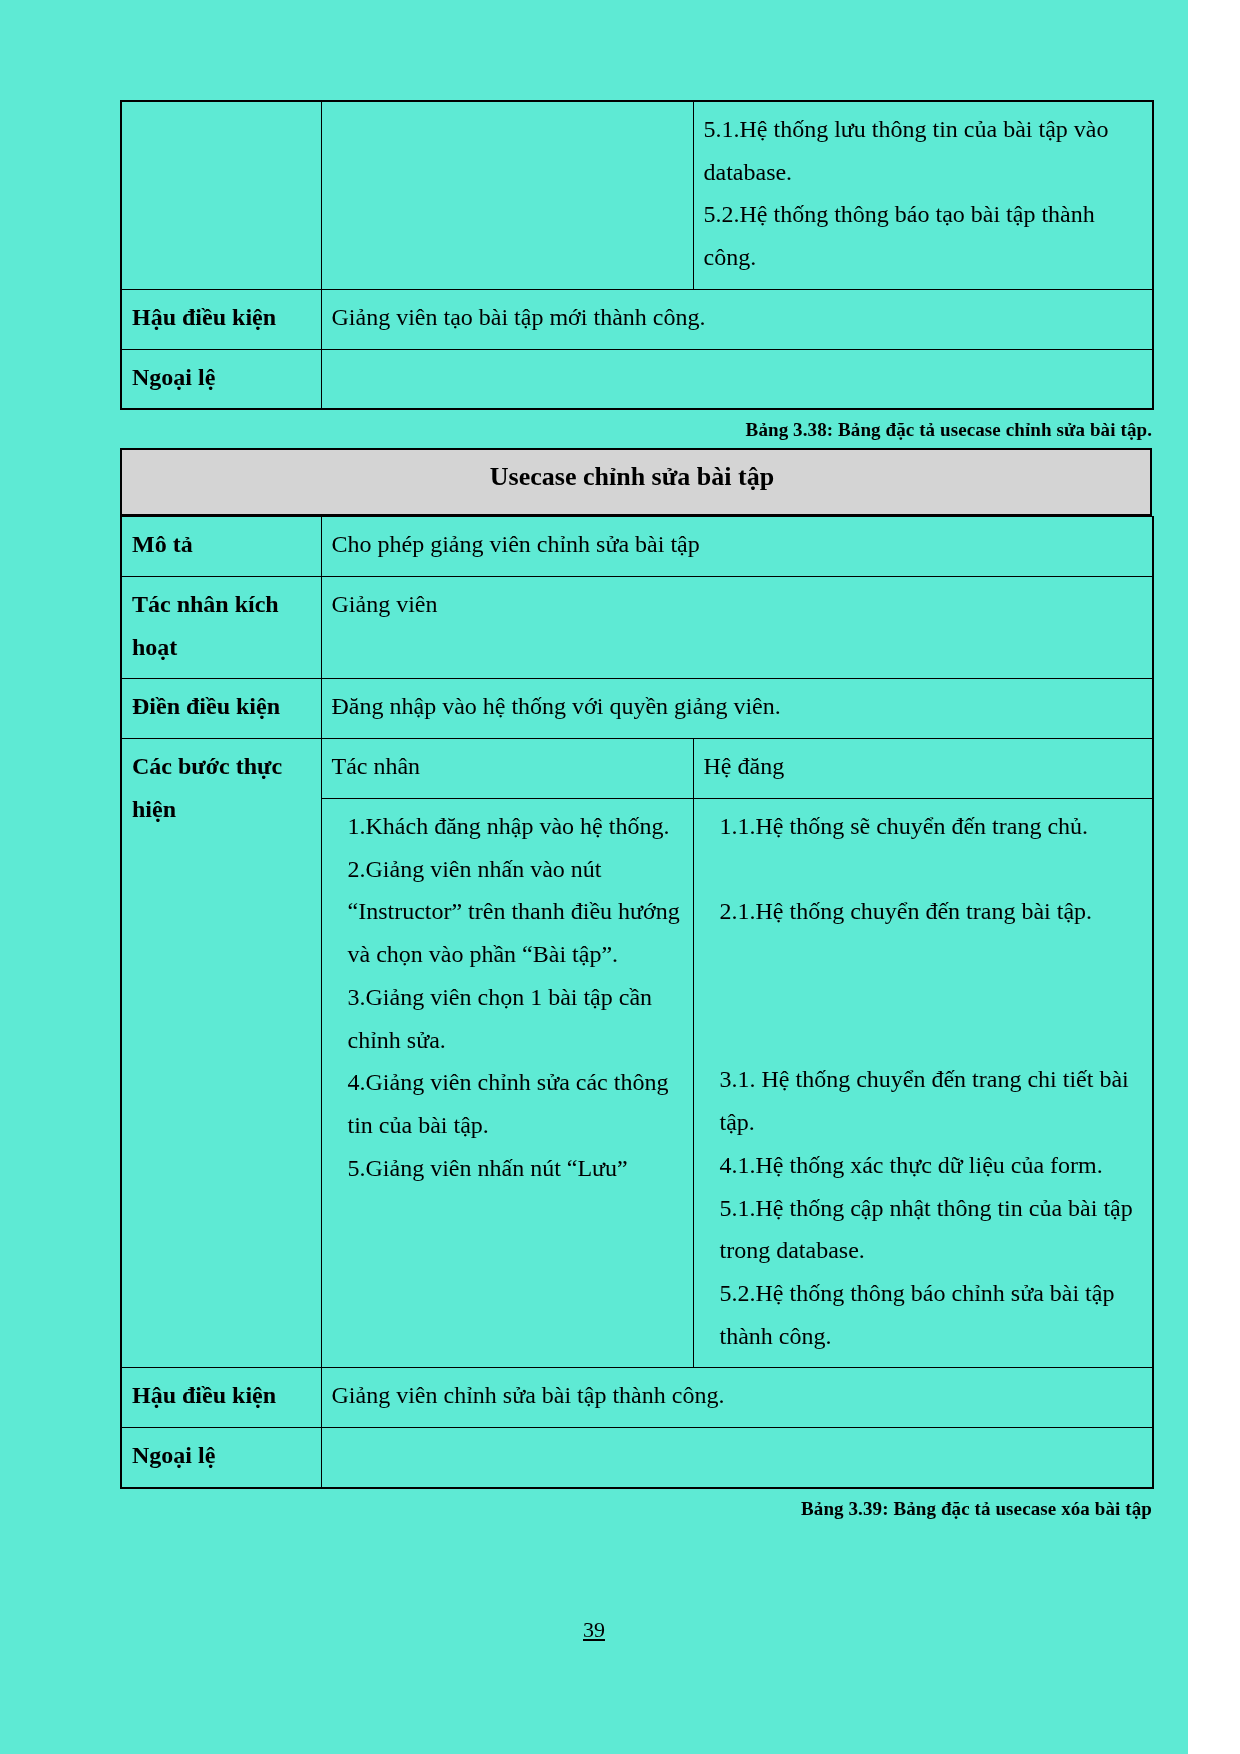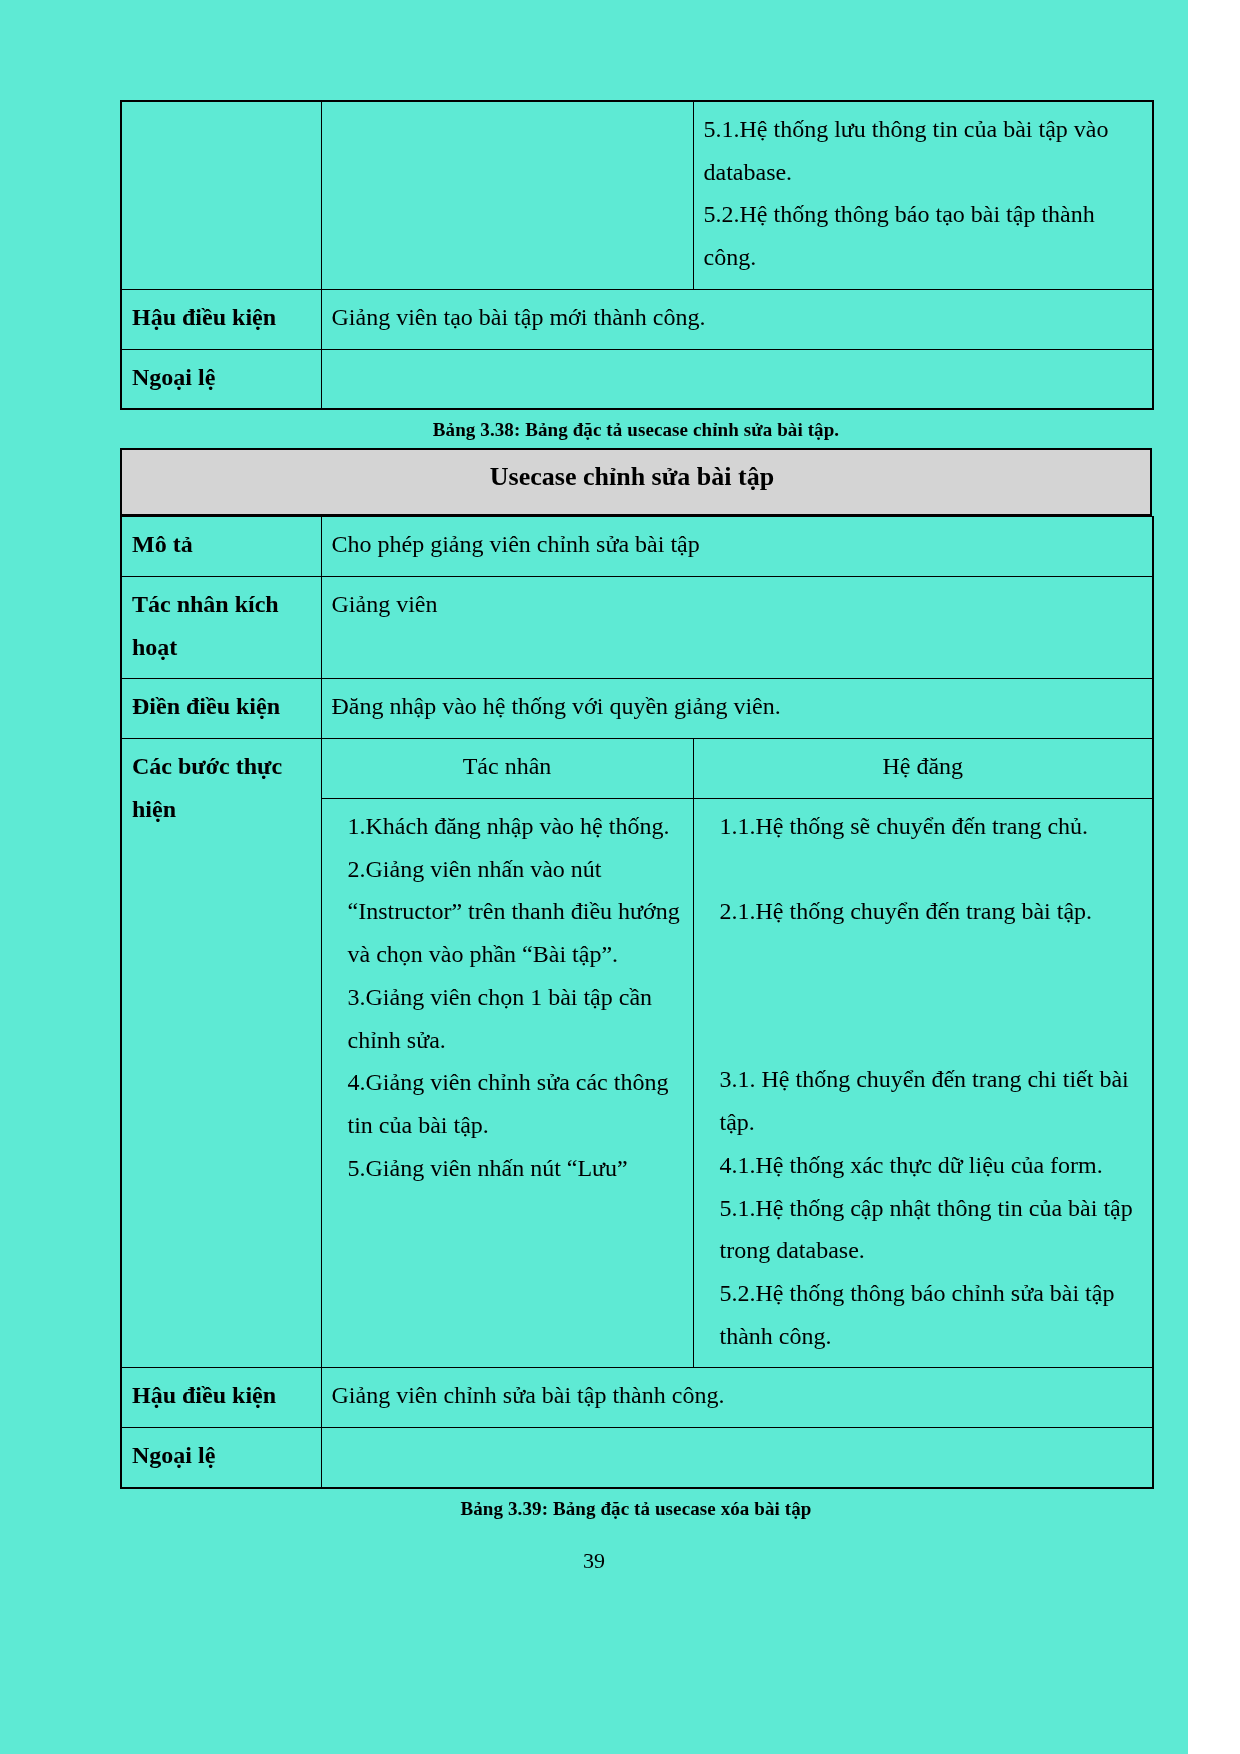--- a/index.html
+++ b/index.html
@@ -47,57 +47,58 @@
   td.label {
     font-weight: bold;
     font-size: 23px;
     line-height: 1.75;
     padding-top: 6px;
   }
   td.cell-text {
     font-size: 24px;
   }
   td.center {
-    text-align: center;
+    text-align: left;
   }
   td.thickleft {
     border-left: 2.5px solid #000;
   }
   .banner {
     background: #d4d4d4;
     text-align: center;
     font-weight: bold;
     font-size: 26px;
     padding: 12px 8px 22px 0;
     border: 2.5px solid #000;
   }
   .caption {
-    text-align: center;
+    text-align: right;
     font-weight: bold;
     font-size: 19px;
     padding: 9px 0 7px 0;
     letter-spacing: 0.1px;
   }
   .para {
     margin: 0;
     padding: 0;
   }
   .spacer-line {
     display: block;
     height: 42px;
   }
   .steps-cell p { margin: 0 0 0 16px; }
   .pagenum {
     position: absolute;
     left: 0;
     right: 0;
-    top: 1548px;
+    top: 1617px;
     text-align: center;
     font-size: 22px;
     font-family: "Liberation Serif", "DejaVu Serif", serif;
+    text-decoration: underline;
   }
 </style>
 </head>
 <body>
 
 <div class="page">
   <div class="content">
 
     <table class="spec">
       <colgroup>

